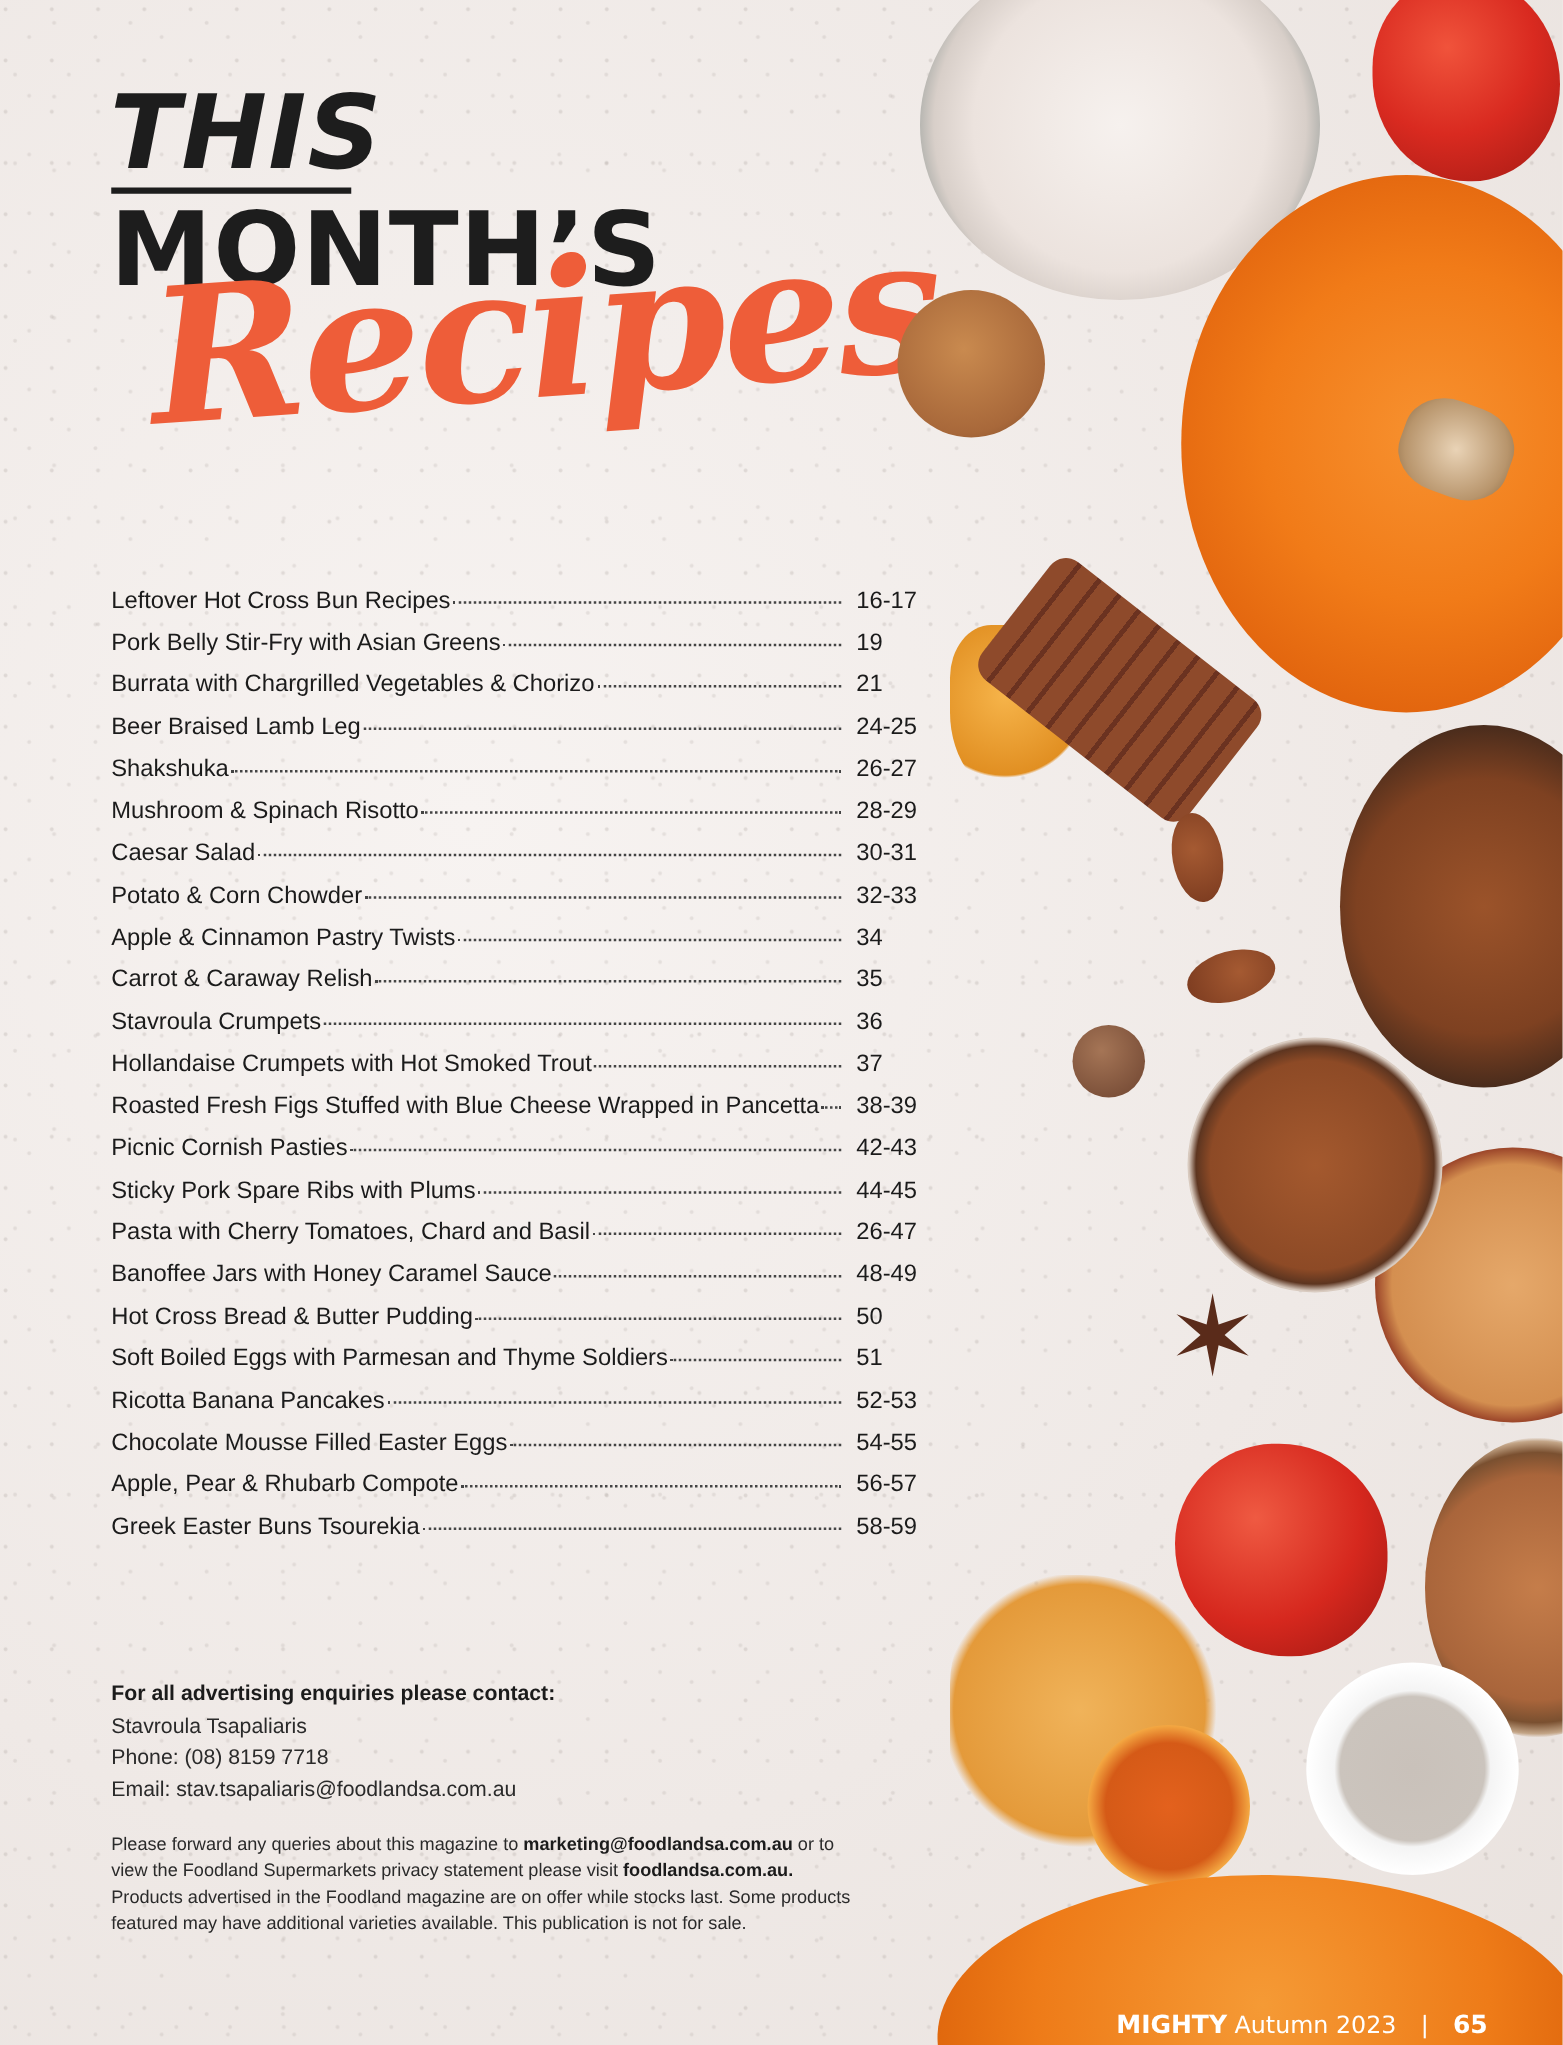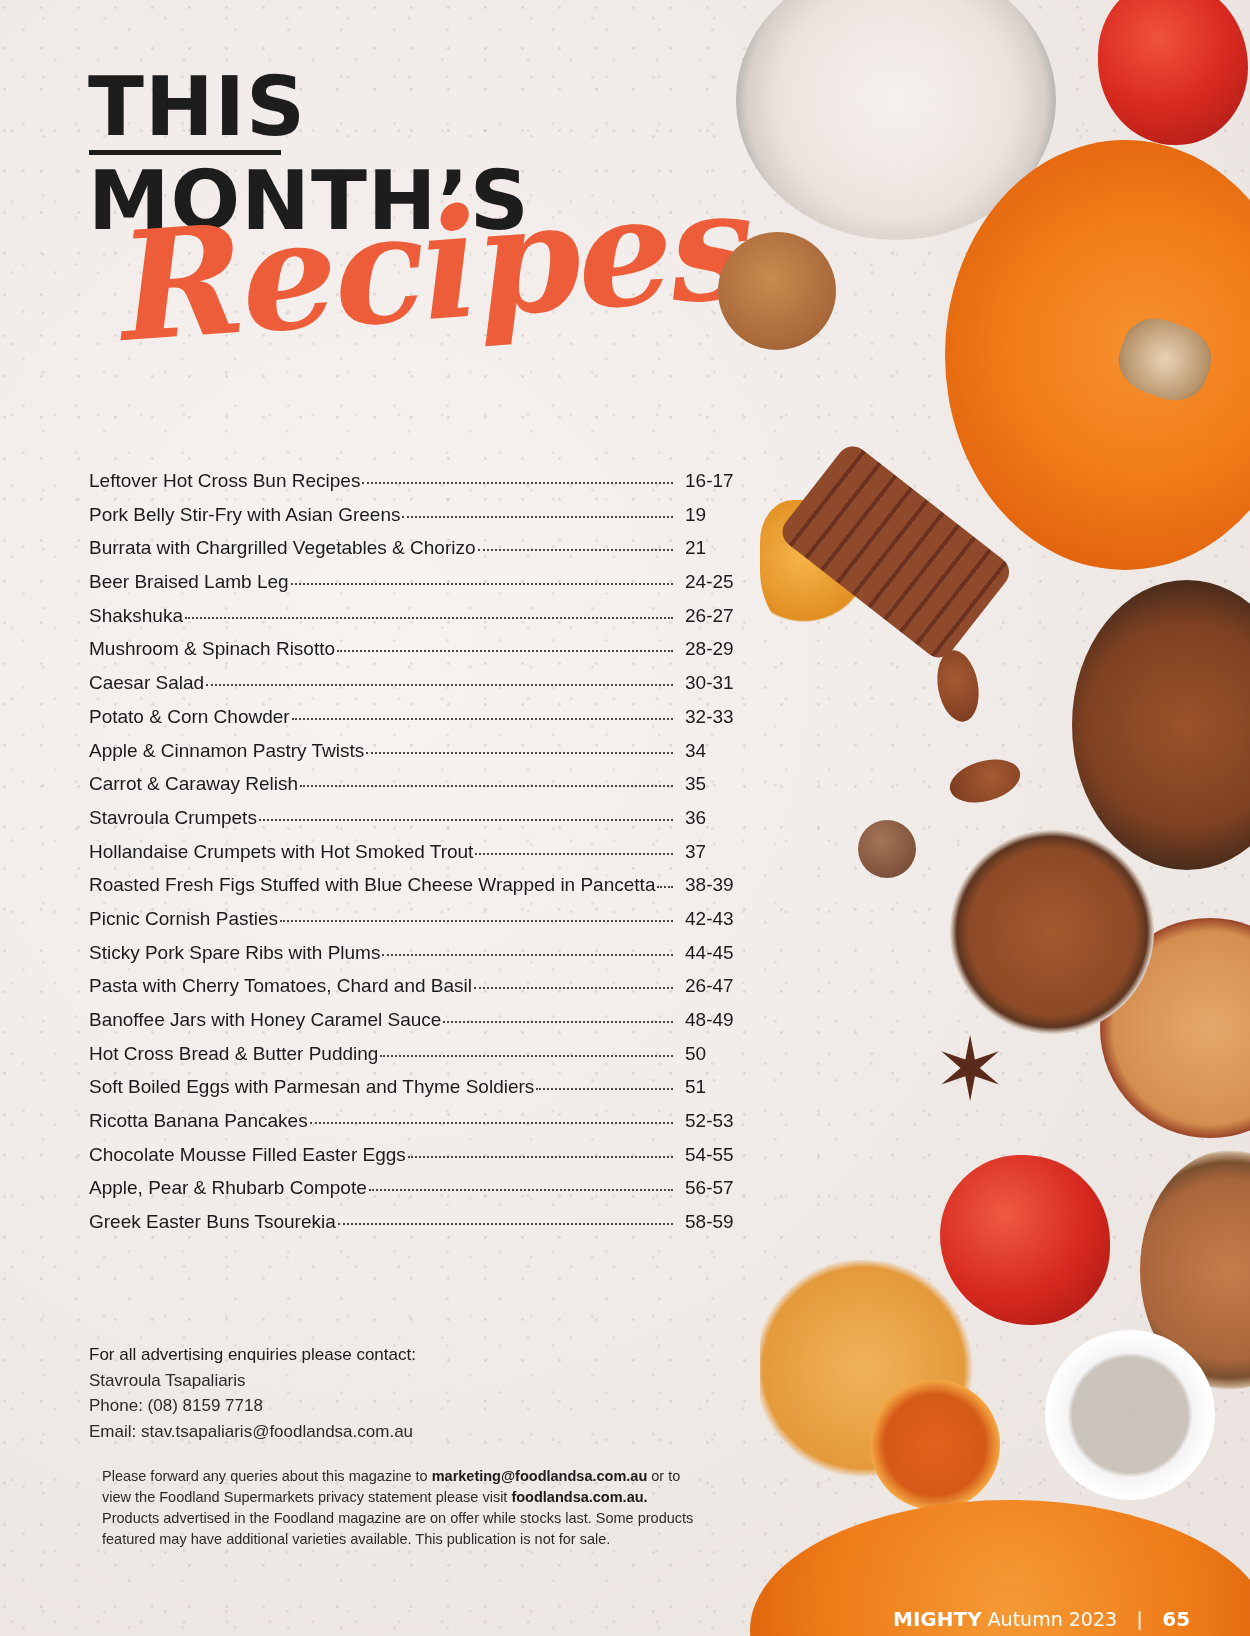--- a/index.html
+++ b/index.html
@@ -21,21 +21,21 @@
         radial-gradient(circle at 44% 63%, rgba(160,150,145,.2) 0 1px, transparent 2px),
         radial-gradient(circle at 71% 31%, rgba(160,150,145,.2) 0 1px, transparent 2px),
         radial-gradient(circle at 28% 84%, rgba(160,150,145,.2) 0 1px, transparent 2px);
       background-size: 37px 41px, 53px 47px, 61px 59px, 43px 71px;
     }
 
     
     .title-this {
       position: absolute; left: 88px; top: 66px;
       font-family: "DejaVu Sans", sans-serif; font-weight: bold;
-      font-size: 82px; line-height: 1; letter-spacing: 1px; color: #1d1d1d;
+      font-size: 82px; line-height: 1; letter-spacing: 1px; color: #1d1d1d; font-style: italic;
     }
     .title-underline {
       position: absolute; left: 89px; top: 150px; width: 192px; height: 5px; background: #1d1d1d;
     }
     .title-months {
       position: absolute; left: 88px; top: 160px;
       font-family: "DejaVu Sans", sans-serif; font-weight: bold;
       font-size: 82px; line-height: 1; letter-spacing: 1px; color: #1d1d1d;
     }
     .title-recipes {
@@ -55,23 +55,23 @@
     .toc-name { white-space: nowrap; }
     .toc-dots {
       flex: 1; margin: 0 12px 0 2px; border-bottom: 2px dotted #444; height: 1px;
       transform: translateY(-3px);
       align-self: auto;
     }
     .toc-page { width: 54px; flex: 0 0 54px; white-space: nowrap; }
 
     
     .contact { position: absolute; left: 89px; top: 1342px; font-size: 17px; line-height: 25.5px; color: #2a2a2a; }
-    .contact .heading { font-weight: normal; color: #1b1b1b; }
+    .contact .heading { font-weight: bold; color: #1b1b1b; }
     .disclaimer {
-      position: absolute; left: 102px; top: 1466px; width: 600px;
+      position: absolute; left: 89px; top: 1466px; width: 600px;
       font-size: 14.5px; line-height: 21px; color: #2a2a2a;
     }
     .disclaimer b { color: #1b1b1b; }
 
     
     .photo { position: absolute; left: 700px; top: 0; width: 550px; height: 1636px; overflow: hidden; }
     .shape { position: absolute; }
     .flour-bowl {
       left: 36px; top: -40px; width: 320px; height: 280px; border-radius: 50%;
       background: radial-gradient(circle, #f6f1ee 0%, #ece3de 55%, #d8cfc9 70%, #a7aaa6 78%, #e4e4e0 82%, #8f928f 90%, transparent 92%);

